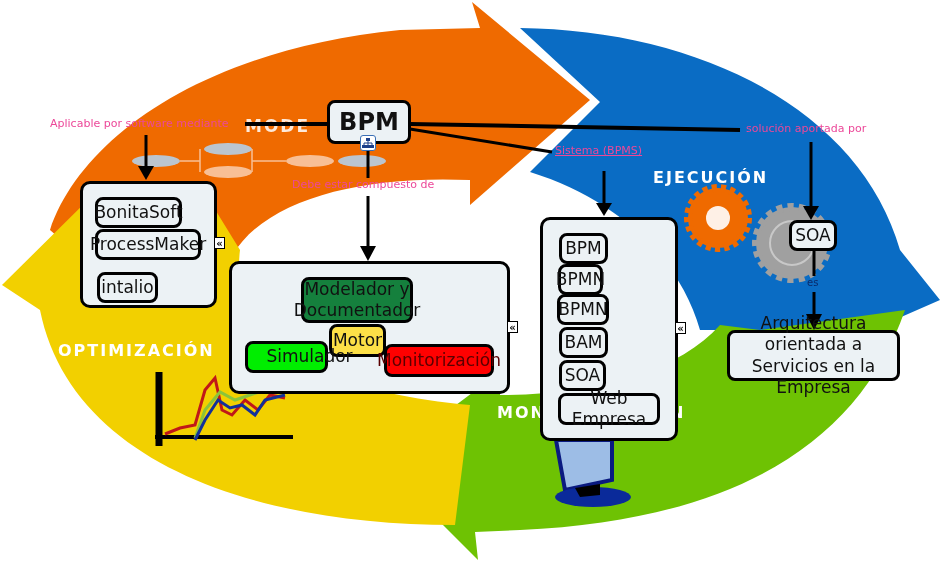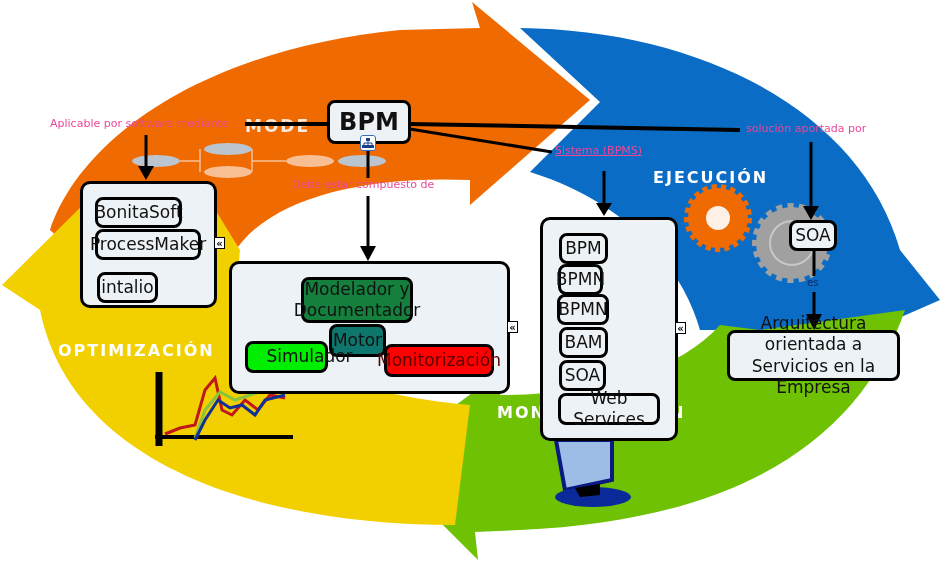--- a/index.html
+++ b/index.html
@@ -107,28 +107,28 @@
 </div>
 
 <div class="group" style="left:80px; top:181px; width:137px; height:127px;"></div>
 <div class="node" style="left:95px; top:197px; width:87px; height:31px;">BonitaSoft</div>
 <div class="node" style="left:95px; top:229px; width:106px; height:31px;">ProcessMaker</div>
 <div class="node" style="left:97px; top:272px; width:61px; height:31px;">intalio</div>
 <div class="collapse" style="left:214px; top:237px;">«</div>
 
 <div class="group" style="left:229px; top:261px; width:281px; height:133px;"></div>
 <div class="node" style="left:301px; top:277px; width:112px; height:46px; background:#15803d; padding:0 6px;">Modelador y Documentador</div>
-<div class="node" style="left:329px; top:324px; width:57px; height:33px; background:#0f766e;">Motor</div>
+<div class="node" style="left:329px; top:324px; width:57px; height:33px; background:#fde047;">Motor</div>
 <div class="node" style="left:245px; top:341px; width:83px; height:32px; background:#00ee00;padding-left:46px;">Simulador</div>
 <div class="node" style="left:384px; top:344px; width:110px; height:33px; background:#ff0000; color:#5a0000;">Monitorización</div>
 <div class="collapse" style="left:507px; top:321px;">«</div>
 
 <div class="group" style="left:540px; top:217px; width:138px; height:224px;"></div>
 <div class="node" style="left:559px; top:233px; width:49px; height:31px;">BPM</div>
 <div class="node" style="left:558px; top:264px; width:45px; height:31px;">BPMN</div>
 <div class="node" style="left:557px; top:294px; width:52px; height:31px;">BPMN</div>
 <div class="node" style="left:559px; top:327px; width:49px; height:31px;">BAM</div>
 <div class="node" style="left:559px; top:360px; width:47px; height:31px;">SOA</div>
-<div class="node" style="left:558px; top:393px; width:102px; height:32px;">Web Services</div>
+<div class="node" style="left:558px; top:393px; width:102px; height:32px;">Web Empresa</div>
 <div class="collapse" style="left:675px; top:322px;">«</div>
 
 <div class="node" style="left:789px; top:220px; width:48px; height:31px;">SOA</div>
 <div class="node" style="left:727px; top:330px; width:173px; height:51px; padding:0 0;">Arquitectura orientada a Servicios en la Empresa</div>
 
 </body></html>

